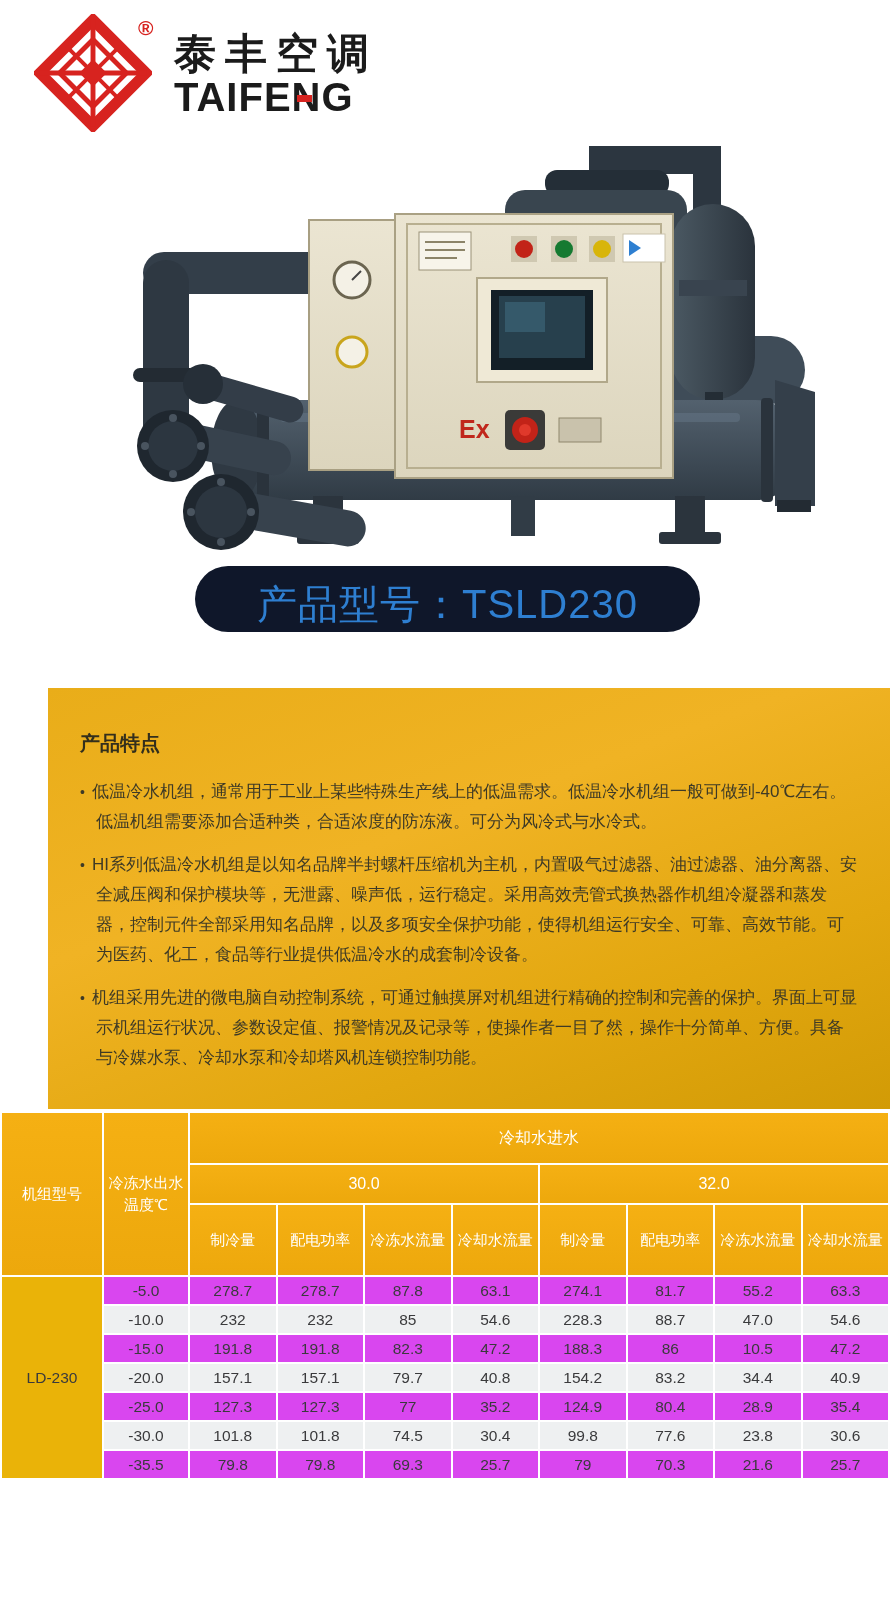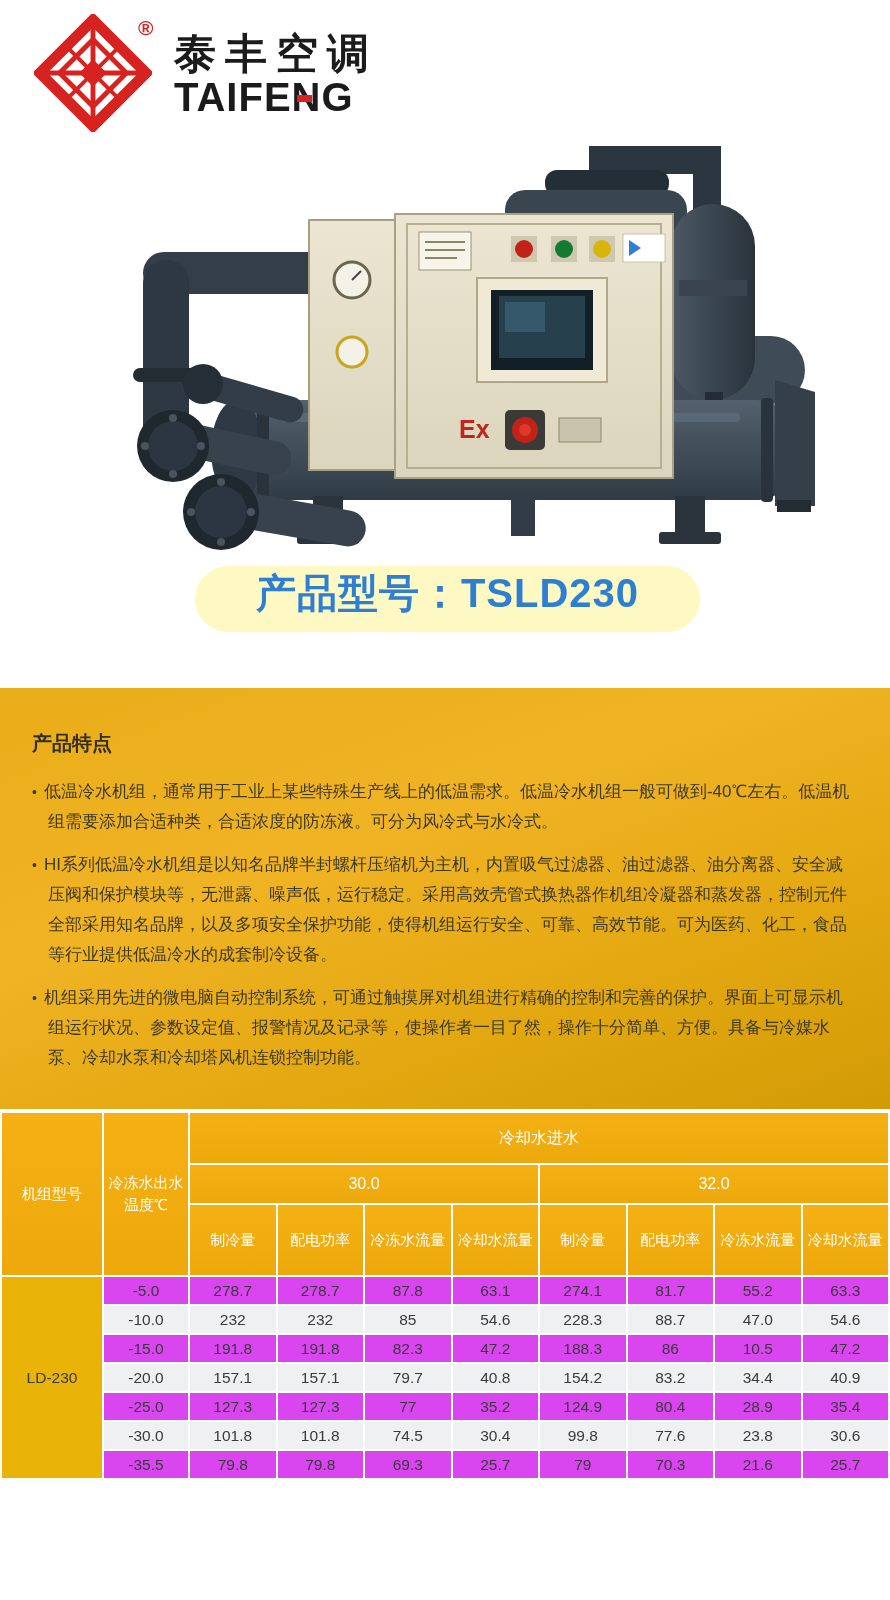--- a/index.html
+++ b/index.html
@@ -15,29 +15,30 @@
   .reg-mark { position:absolute; left:138px; top:16px; color:#d7231f; font-size:21px; font-weight:bold; }
   .logo-text { margin-left:22px; padding-top:18px; }
   .logo-cn { font-size:42px; font-weight:bold; color:#1b1b1b; letter-spacing:9px; line-height:1.05; white-space:nowrap;text-align:center; }
   .logo-en { font-size:40px; font-weight:bold; color:#1b1b1b; letter-spacing:1px; line-height:1.05; position:relative; white-space:nowrap; }
   .e-bar { position:absolute; left:123px; top:19px; width:15px; height:7px; background:#d7231f; }
   
   .figure { width:740px; margin:2px auto 0; display:block; }
   
   .pill {
     width:505px; height:66px; margin:16px 0 0 195px;
-    background:#fef9c3; border-radius:36px;
-    display:flex; align-items:flex-start; justify-content:center;
-    font-size:40px; font-weight:700; color:#2e7fd1; letter-spacing:1px;
+    background:#0f172a; border-radius:36px;
+    display:flex; align-items:flex-end; justify-content:center;
+    font-size:40px; font-weight:400; color:#2e7fd1; letter-spacing:1px;
   }
   
   .features {
     margin-top:56px;
     background:linear-gradient(160deg,#e9ad19 0%, #f0b324 38%, #e2a70f 72%, #d29b06 100%);
     padding:42px 32px 36px;
+    margin-left:48px;
   }
   .features h2 { font-size:20px; font-weight:bold; color:#332f1c; margin-bottom:20px; }
   .features ul { list-style:none; font-size:17px; line-height:30px; color:#3e3a26; }
   .features li { padding-left:16px; text-indent:-16px; margin-bottom:13px; }
   .features li::before { content:"•"; margin-right:7px; font-size:14px; }
   .features li:last-child { margin-bottom:0; }
   
   table.spec { width:890px; margin-top:2px; border-collapse:separate; border-spacing:2px; table-layout:fixed; background:#ffffff; }
   table.spec th {
     background:linear-gradient(180deg,#f5b013,#eda80c);

